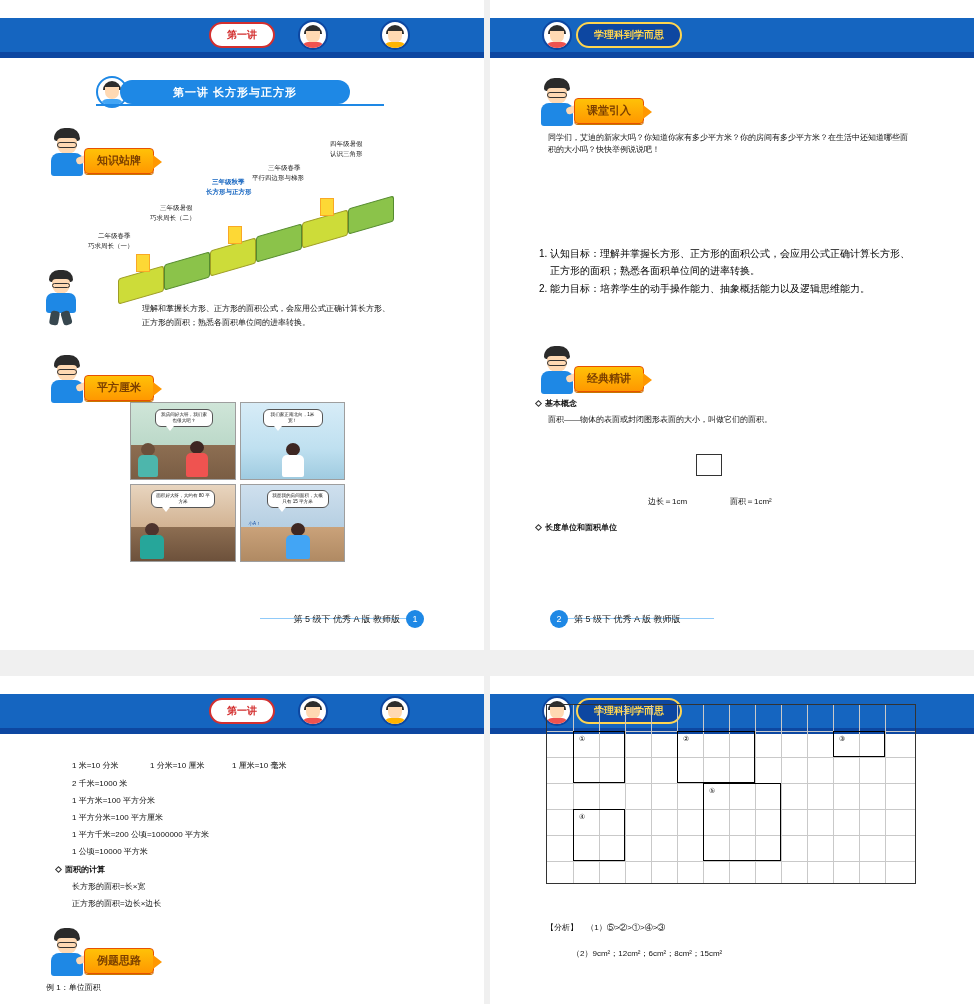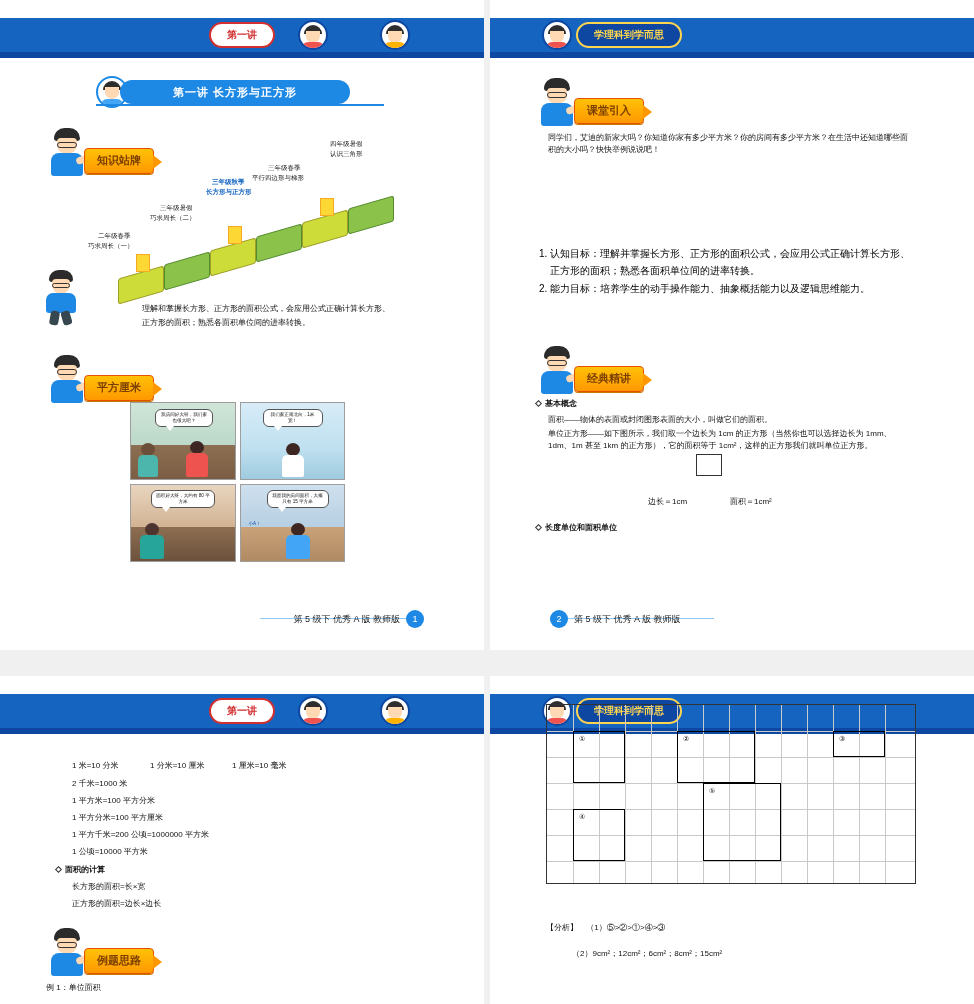--- a/index.html
+++ b/index.html
@@ -335,21 +335,20 @@
         <div class="shirt"></div>
         <div class="arm"></div>
     </div>
     <div class="tag">经典精讲</div>
   </div>
 
   <div class="txt" style="left:46px; top:398px;">
     <span class="dia"></span><b>基本概念</b>
   </div>
   <div class="txt" style="left:58px; top:414px; width:360px;">面积——物体的表面或封闭图形表面的大小，叫做它们的面积。</div>
-  <div class="txt" style="left:58px; top:428px; width:362px;">单位正方形——如下图所示，我们取一个边长为 1cm 的正方形（当然你也可以选择边长为 1mm、1dm、1m 甚至 1km 的正方形），它的面积等于 1cm²，这样的正方形我们就叫单位正方形。</div>
 
   <div class="sqbox"></div>
   <div class="txt" style="left:158px; top:496px;">边长＝1cm</div>
   <div class="txt" style="left:240px; top:496px;">面积＝1cm²</div>
 
   <div class="txt" style="left:46px; top:522px;">
     <span class="dia"></span><b>长度单位和面积单位</b>
   </div>
 
   <div class="foot-rule" style="left:60px; right:260px;"></div>

